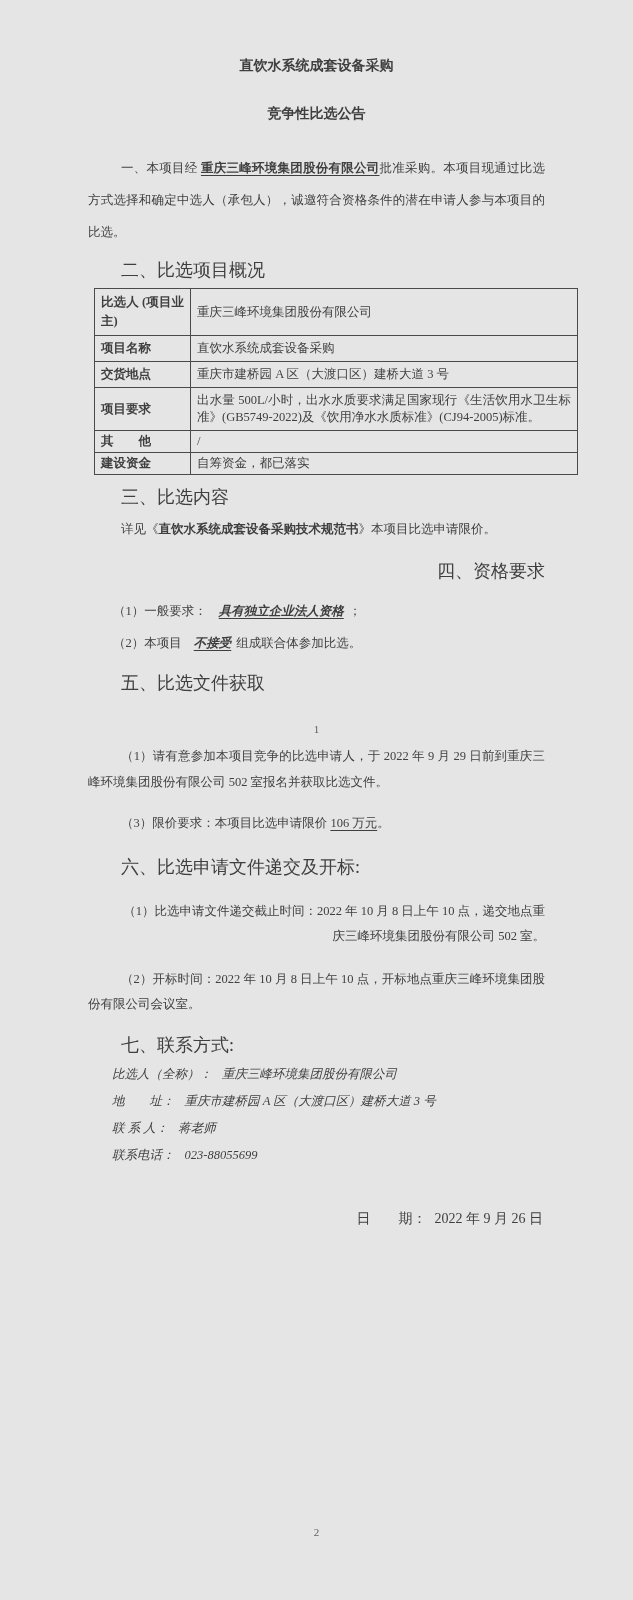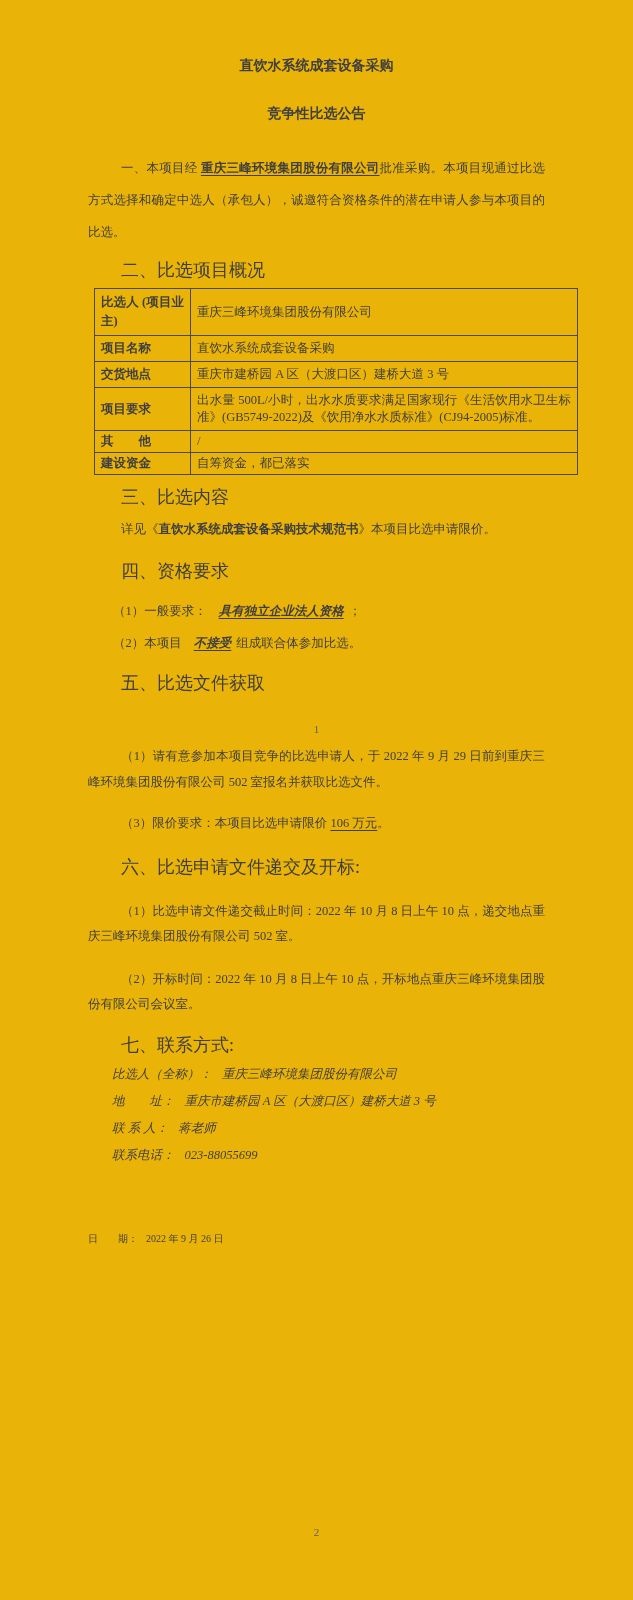--- a/index.html
+++ b/index.html
@@ -1,21 +1,21 @@
 <!DOCTYPE html>
 <html lang="zh"><head>
 <meta charset="utf-8">
 <style>
   html, body { margin: 0; padding: 0; background: #ffffff; }
   .page {
     position: relative;
     width: 633px;
     height: 1600px;
     margin: 0 auto;
-    background: #eab308;
+    background: #e5e5e5;
     box-sizing: border-box;
     padding: 56px 88px 0 88px;
     font-family: "Liberation Serif", "DejaVu Serif", serif;
     color: #3f3f3f;
     overflow: hidden;
   }
   .doc-title, .doc-subtitle {
     font-size: 14px;
     font-weight: bold;
     text-align: center;
@@ -37,21 +37,21 @@
     font-size: 18px;
     font-weight: normal;
     line-height: 20px;
     margin: 0;
     text-indent: 33px;
   }
   .mt12 { margin-top: 12px; }
   .mt14 { margin-top: 14px; }
   .mt18 { margin-top: 18px; }
   .mt20 { margin-top: 20px; }
-  .mt22 { margin-top: 22px; }
+  .mt22 { margin-top: 22px; text-align: right; }
   .mt24 { margin-top: 24px; }
   .line-single { line-height: 20px; text-indent: 33px; }
   .line-single-sm { text-indent: 25px; }
   .two-line { line-height: 26px; text-indent: 33px; }
   .two-line-tight { line-height: 25px; text-indent: 33px; }
   .bu { font-weight: bold; text-decoration: underline; text-underline-offset: 3px; }
   .u { text-decoration: underline; text-underline-offset: 3px; }
   .b { font-weight: bold; }
   .gap-l { margin-left: 12px; }
   .gap-r { margin-right: 5px; font-style: italic; }
@@ -92,23 +92,24 @@
   .s5-item1 { margin-top: 6px; }
   .contact-line {
     font-size: 12.5px;
     line-height: 27px;
     margin: 0 0 0 24px;
     font-style: italic;
   }
   .contact-line .val { margin-left: 10px; }
   .contact-block { margin-top: 6px; }
   .date-line {
-    margin-top: 60px;
-    font-size: 10px;
+    margin-top: 40px;
+    font-size: 14px;
     line-height: 20px;
+    text-align: right;
     padding-right: 2px;
   }
   .date-line .val { margin-left: 8px; }
 </style>
 </head>
 <body>
 
 <div class="page">
 
   <h1 class="doc-title">直饮水系统成套设备采购</h1>

